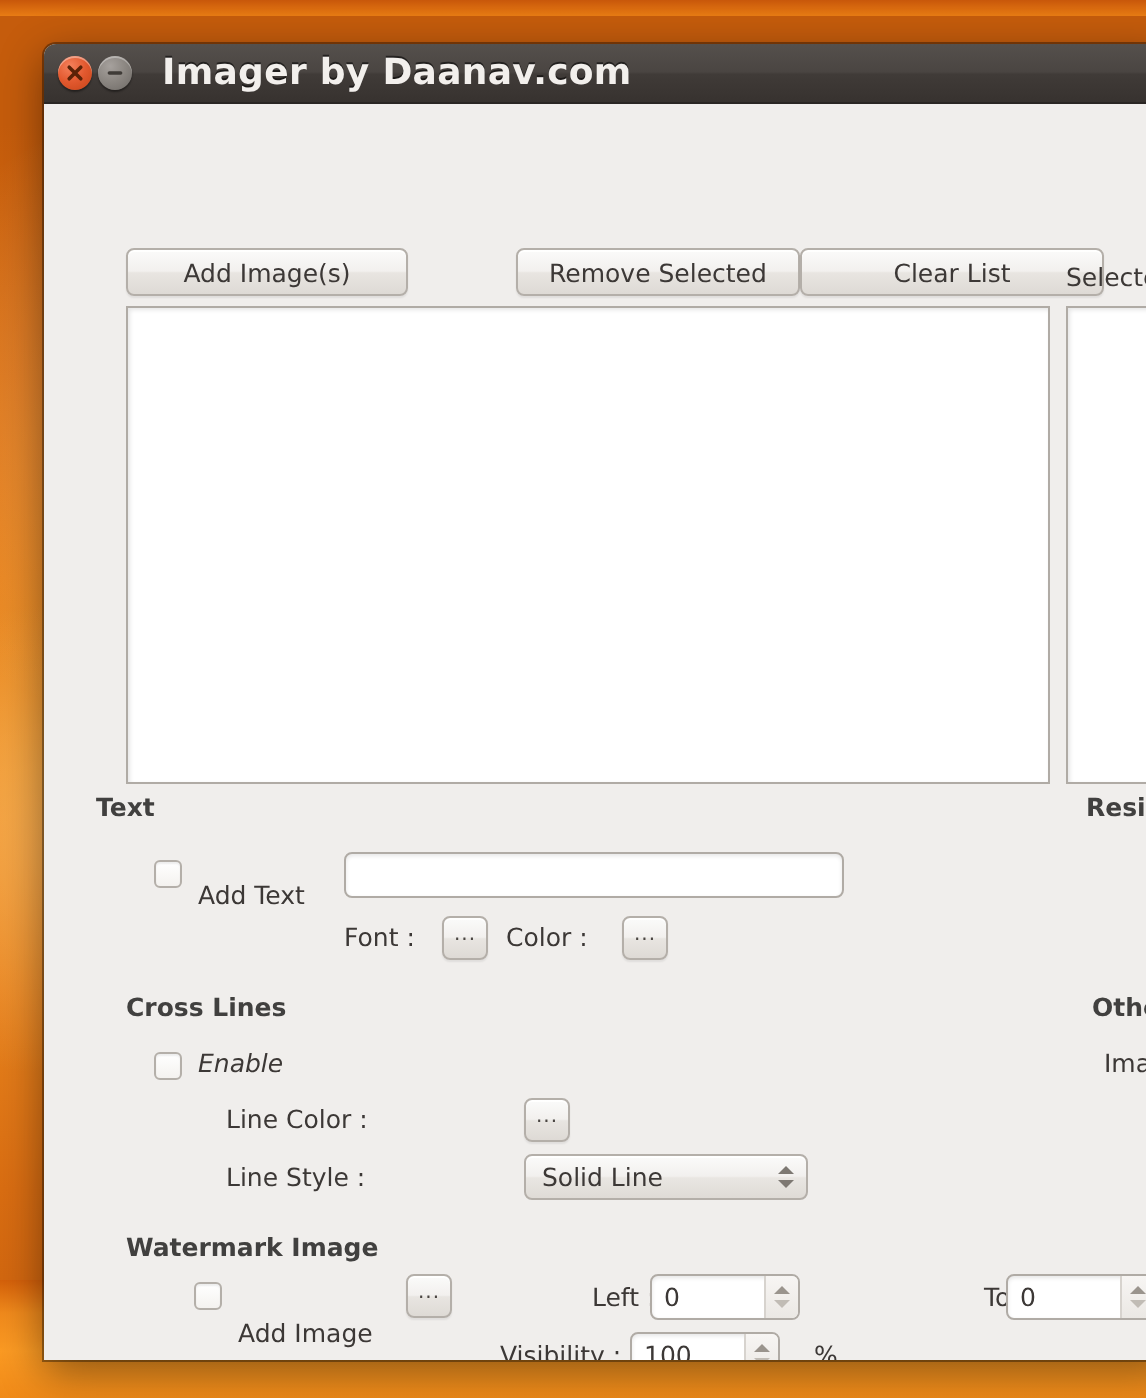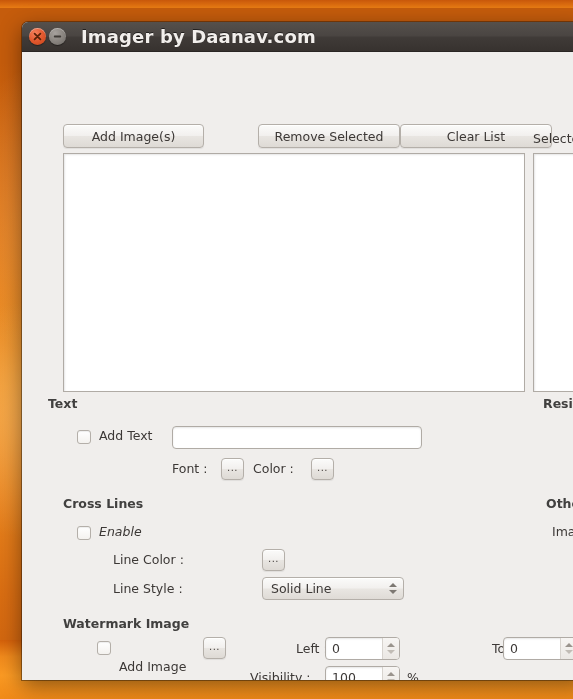--- a/index.html
+++ b/index.html
@@ -201,21 +201,21 @@
   #btn-clear   { left: 378px; top: 72px;  width: 152px; height: 24px; }
   #lbl-selected{ left: 511px; top: 79px; }
 
   #list-main   { left: 41px;  top: 101px; width: 462px; height: 239px; }
   #list-sel    { left: 511px; top: 101px; width: 92px;  height: 239px; }
 
   #head-text   { left: 26px;  top: 344px; }
   #head-resize { left: 521px; top: 344px; }
 
   #chk-addtext { left: 55px;  top: 378px; }
-  #lbl-addtext { left: 77px;  top: 376px; }
+  #lbl-addtext { left: 77px;  top: 388px; }
   #inp-text    { left: 150px; top: 374px; width: 250px; height: 23px; }
 
   #lbl-font    { left: 150px; top: 409px; }
   #btn-font    { left: 199px; top: 406px; }
   #lbl-color   { left: 231px; top: 409px; }
   #btn-color   { left: 289px; top: 406px; }
 
   #head-cross  { left: 41px;  top: 444px; }
   #head-other  { left: 524px; top: 444px; }
 
@@ -233,21 +233,21 @@
   #chk-addimg  { left: 75px;  top: 589px; }
   #lbl-addimg  { left: 97px;  top: 587px; margin-top: 20px; }
   #btn-wmfile  { left: 181px; top: 585px; }
 
   #lbl-left    { left: 274px; top: 589px; }
   #spn-left    { left: 303px; top: 585px; width: 75px; height: 23px; }
   #lbl-top     { left: 435px; top: 589px; margin-left: 35px; }
   #spn-top     { left: 481px; top: 585px; width: 75px; height: 23px; }
 
   #lbl-vis     { left: 228px; top: 618px; }
-  #spn-vis     { left: 303px; top: 614px; width: 75px; height: 23px; }
+  #spn-vis     { left: 293px; top: 614px; width: 75px; height: 23px; }
   #lbl-pct     { left: 385px; top: 618px; }
 </style>
 </head>
 <body>
 
 <div id="desktop">
   <div class="topstripe"></div>
   <div class="glow-b"></div>
   <div class="glow-a"></div>
   <div class="band"></div>

